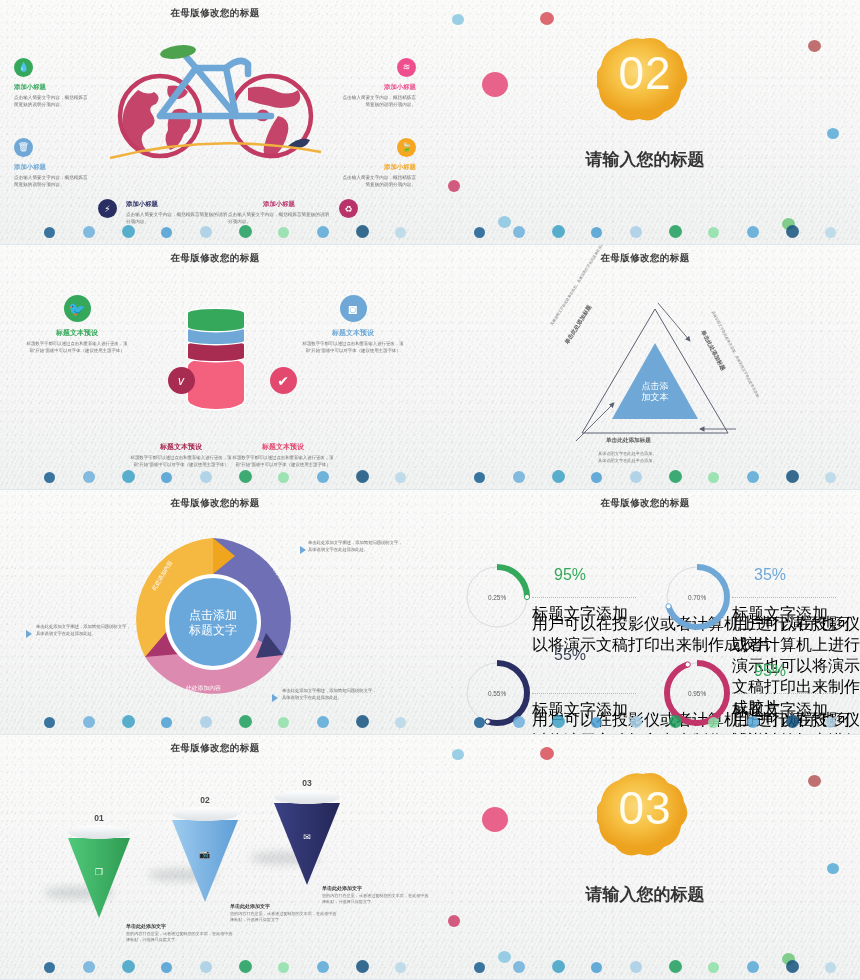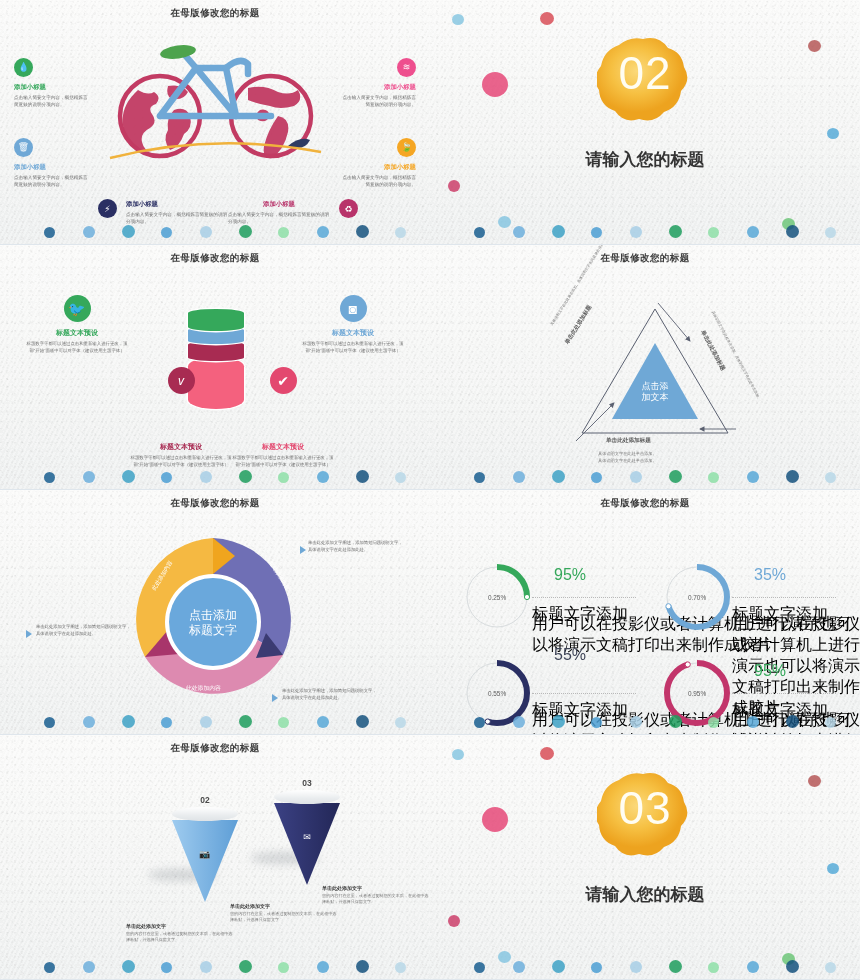--- a/index.html
+++ b/index.html
@@ -376,20 +376,35 @@
         <i style="left: 278px; width: 11px; height: 11px; background: rgb(143, 224, 168);"></i>
         <i style="left: 317px; width: 12px; height: 12px; background: rgb(90, 169, 216);"></i>
         <i style="left: 356px; width: 13px; height: 13px; background: rgb(23, 83, 127);"></i>
         <i style="left: 395px; width: 11px; height: 11px; background: rgb(185, 216, 232);"></i>
       </div>
   </div>
 
   <div class="slide s7">
     <div class="title">在母版修改您的标题</div>
 
+    <div class="cone" style="left:68px; top:90px; width:62px; height:92px;">
+      <div class="sh" style="left:-24px; top:62px; width:70px; height:12px;"></div>
+      <div class="num">01</div>
+      <div class="cap"></div>
+      <svg class="body" viewBox="0 0 62 86" style="height:86px;">
+        <defs>
+            <linearGradient id="cg1" x1="0" y1="0" x2="1" y2="0">
+              <stop offset="0%" stop-color="#4fc97a"></stop>
+              <stop offset="100%" stop-color="#2f9b52"></stop>
+            </linearGradient>
+          </defs>
+        <path d="M0 6 L62 6 L31 86 Z" fill="url(#cg1)"></path>
+      </svg>
+      <div class="gl">❐</div>
+    </div>
     <div class="ctxt" style="left:126px; top:188px;">
       <div class="h">单击此处添加文字</div>
       <div class="b">您的内容打在这里，或者通过复制您的文本后，在此框中选择粘贴，并选择只保留文字</div>
     </div>
 
     <div class="cone" style="left:172px; top:72px; width:66px; height:92px;">
       <div class="sh" style="left:-24px; top:62px; width:70px; height:12px;"></div>
       <div class="num">02</div>
       <div class="cap"></div>
       <svg class="body" viewBox="0 0 66 88" style="height:88px;">

